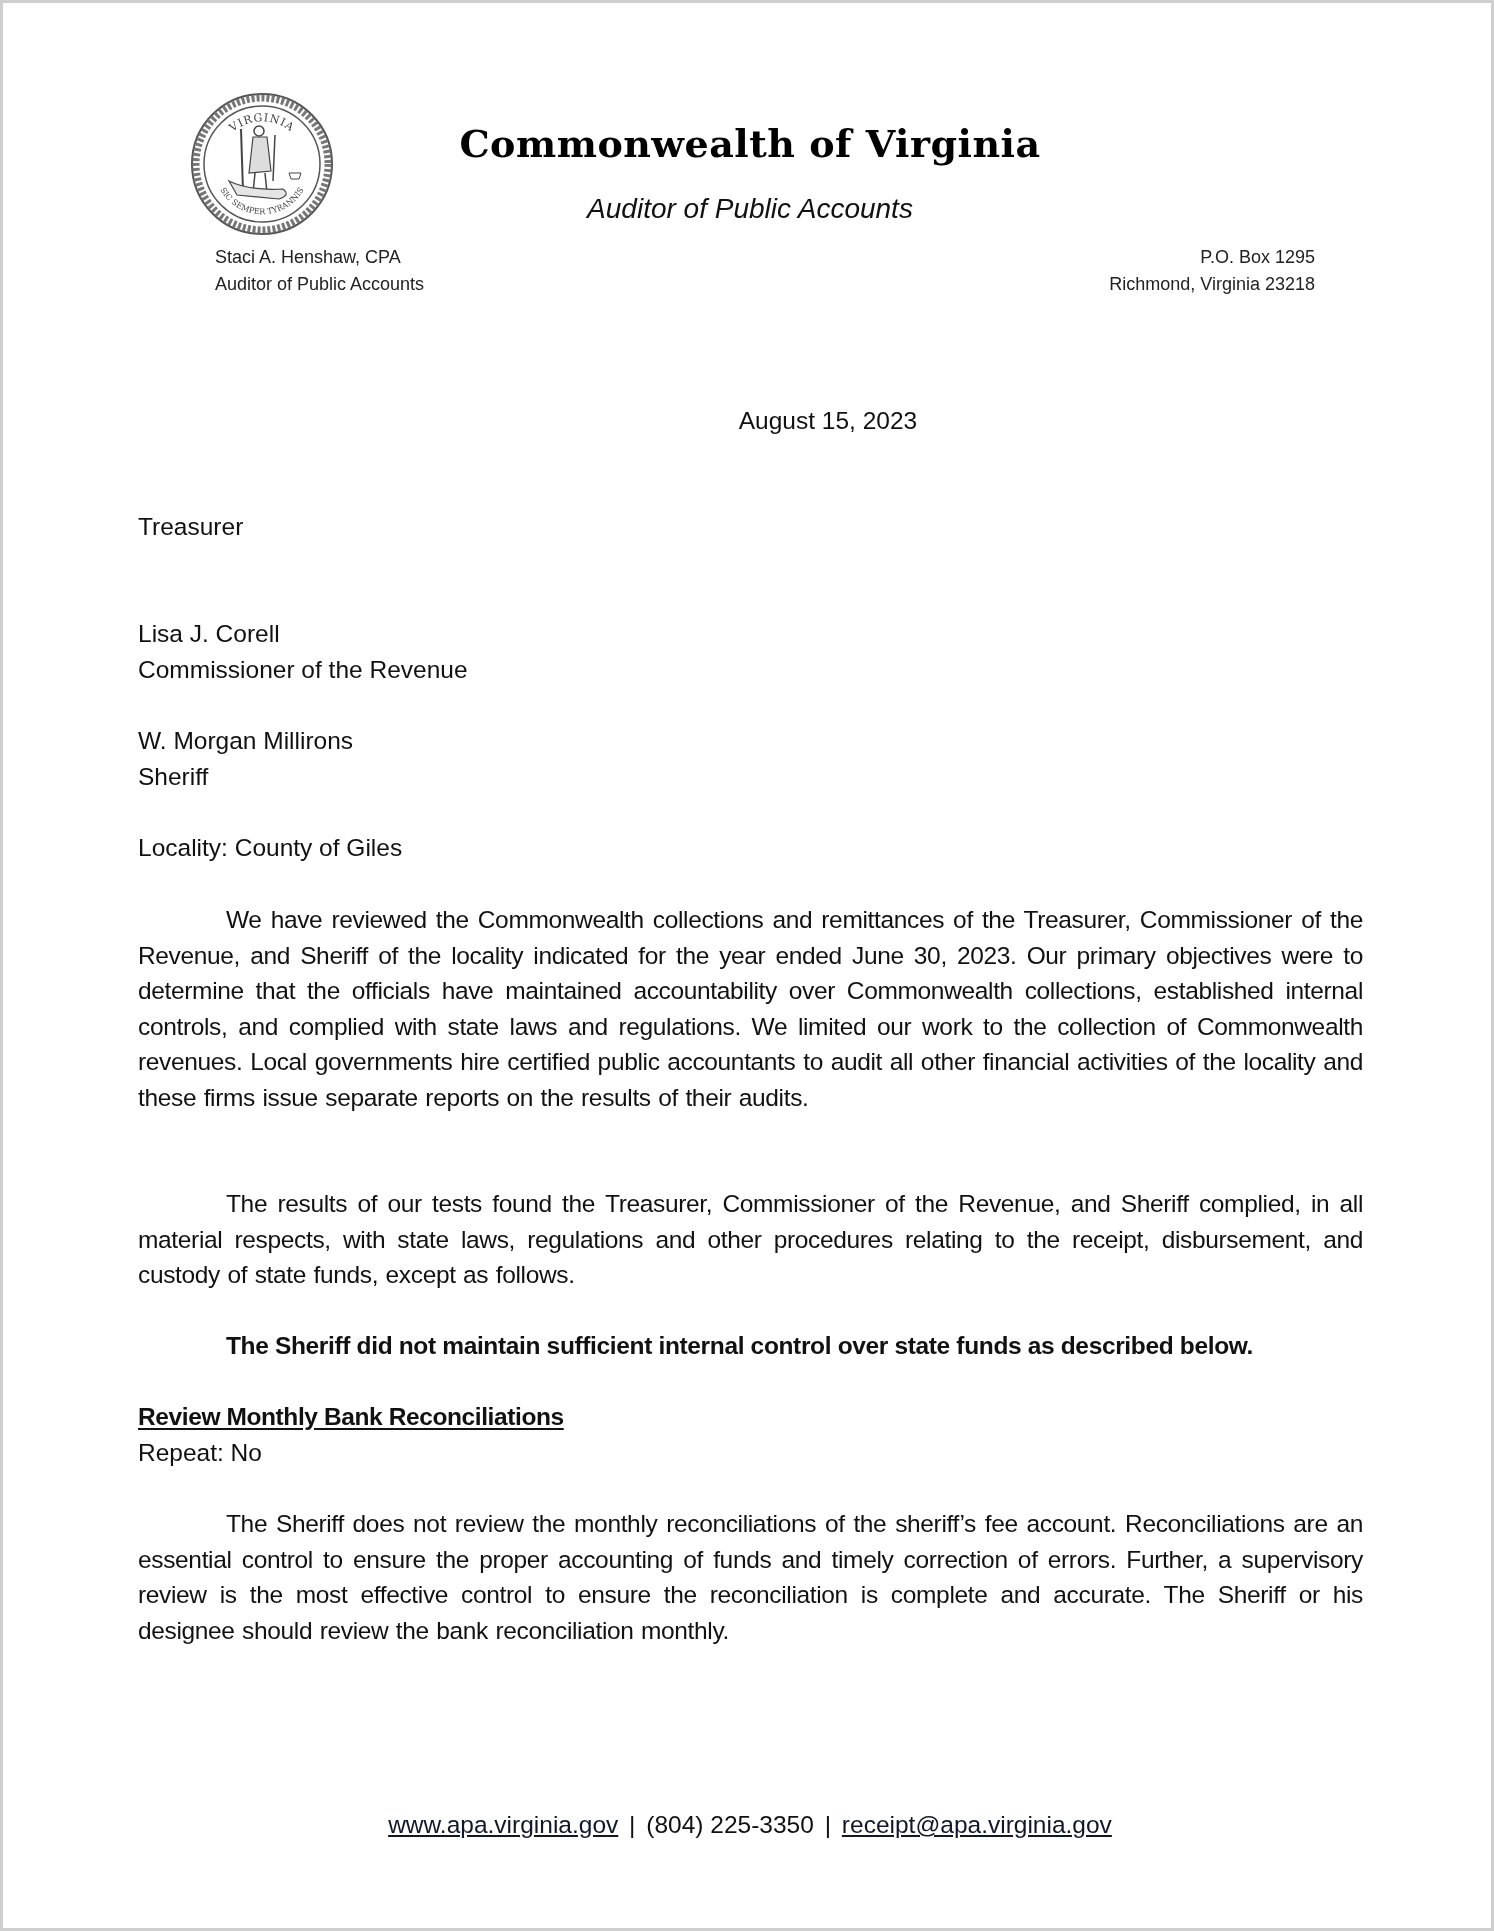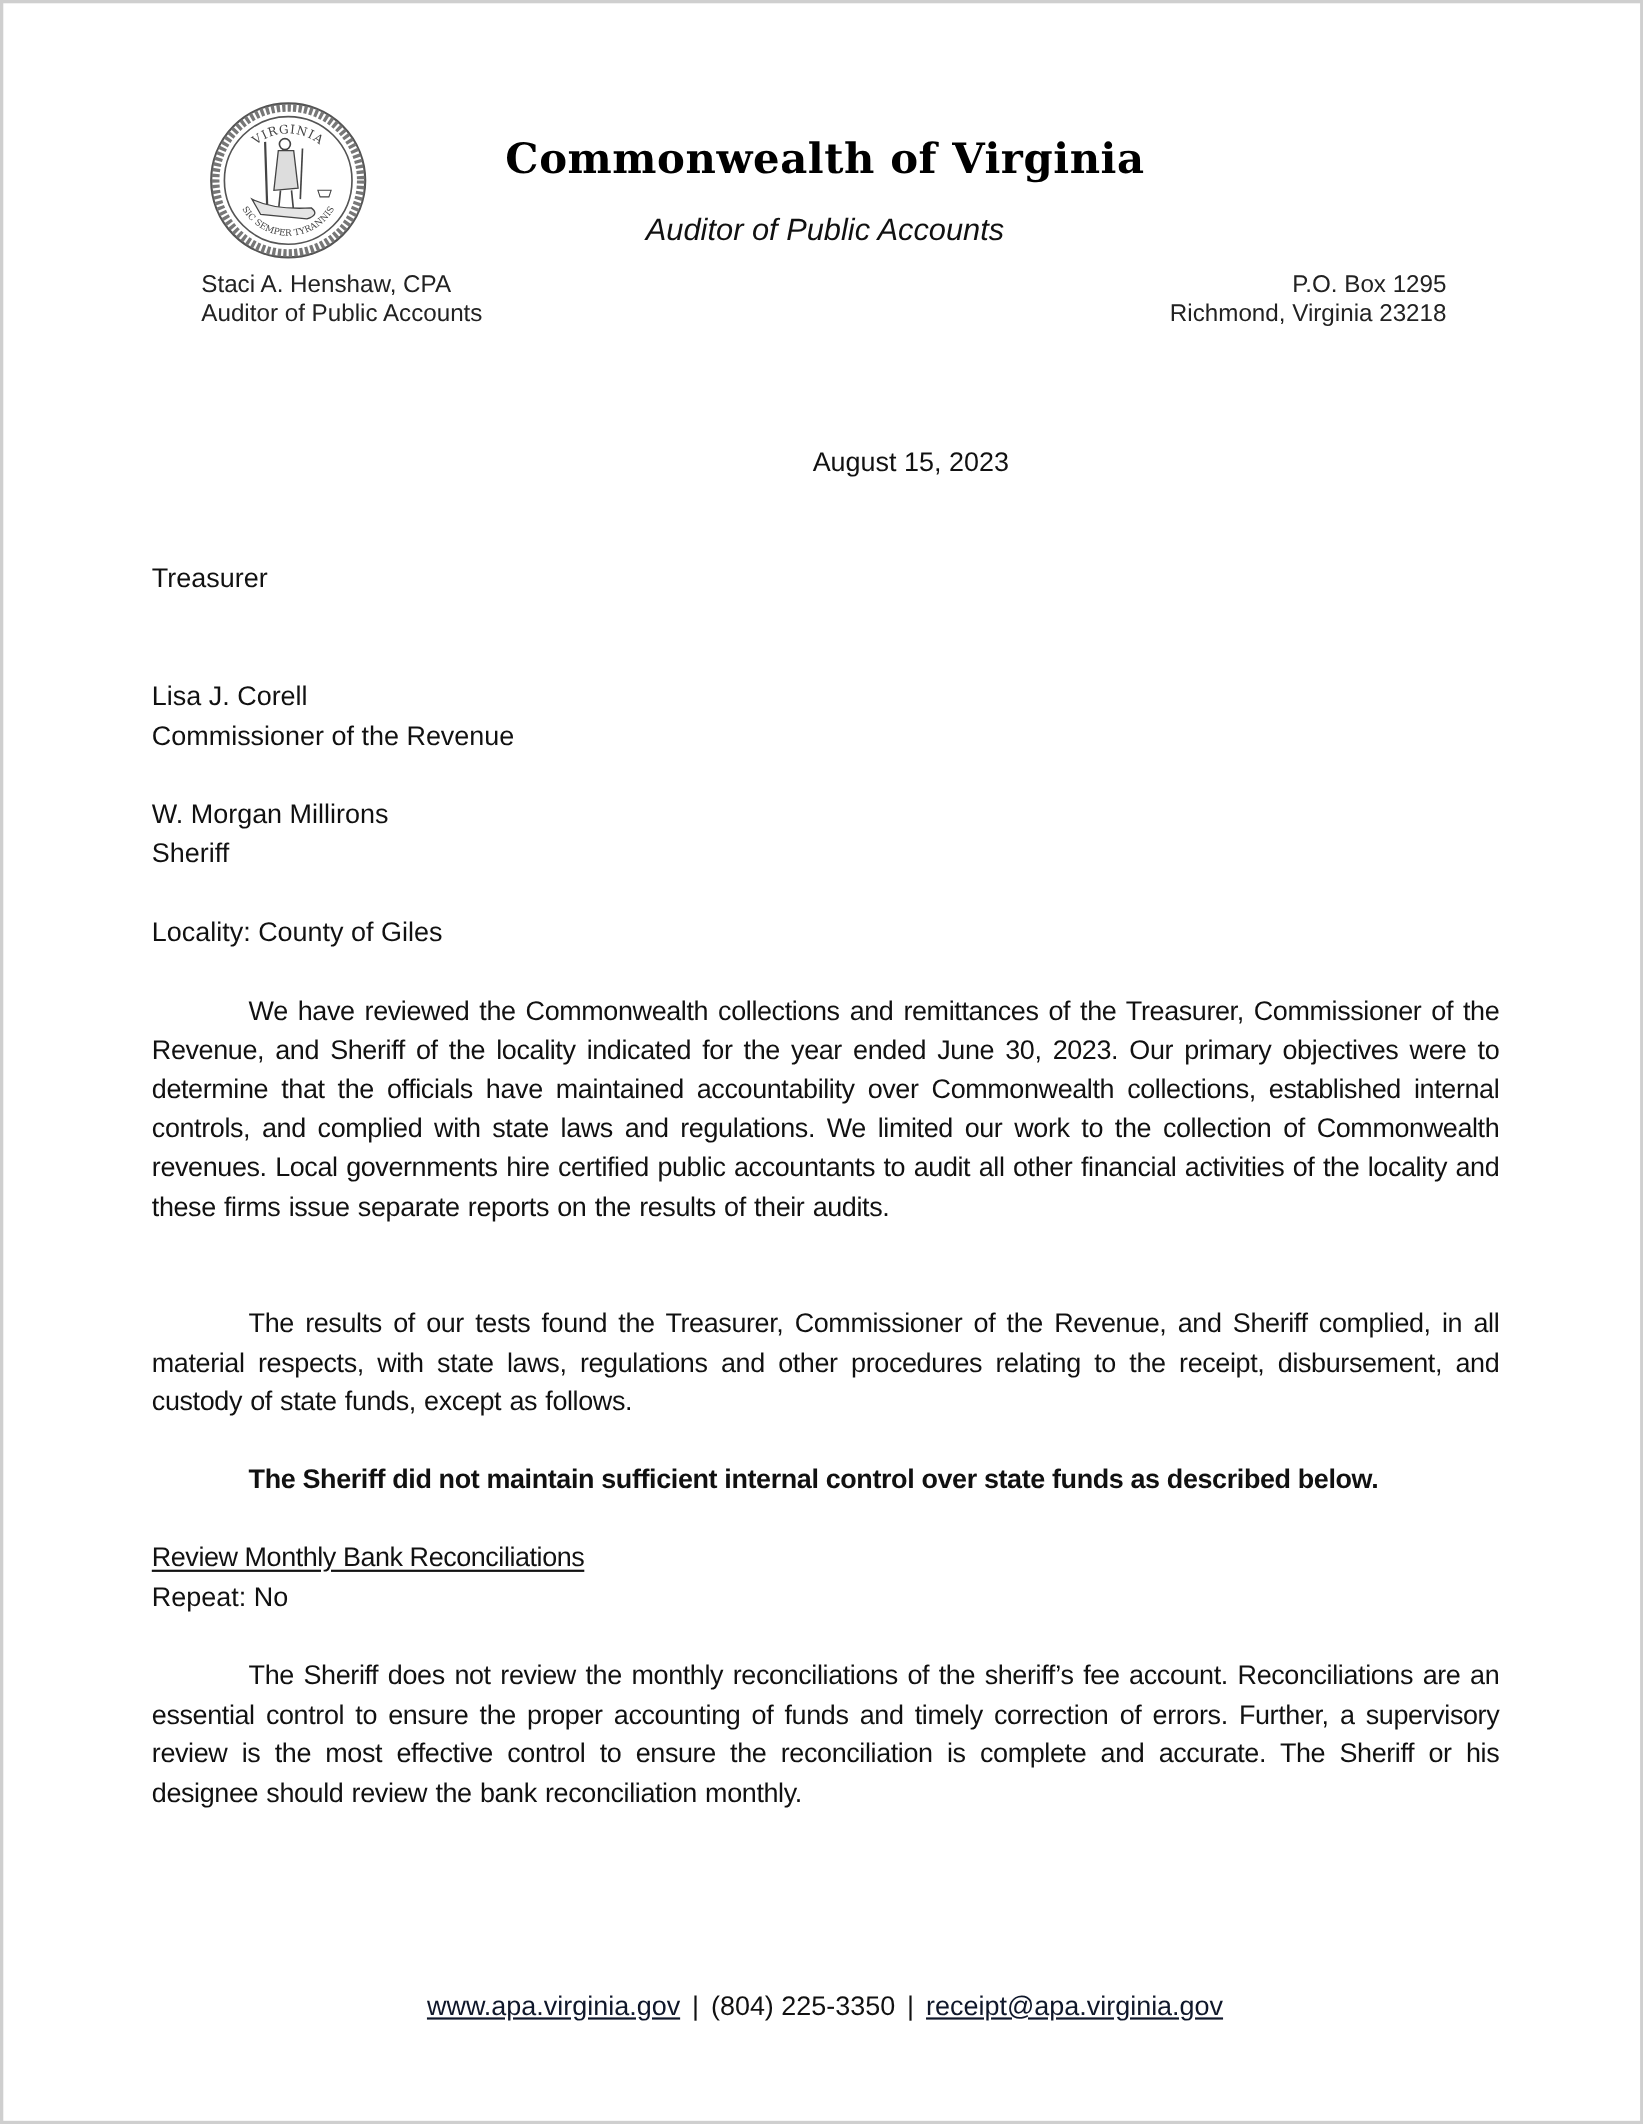--- a/index.html
+++ b/index.html
@@ -7,29 +7,29 @@
          font-family: "Liberation Sans", "DejaVu Sans", sans-serif; color: #111; }
   .page { position: absolute; left: 0; top: 0; width: 1488px; height: 1925px;
           border: 3px solid #cfcfcf; background: #fff; }
   .abs { position: absolute; }
   .seal { left: 186px; top: 88px; width: 146px; height: 146px; }
   .title { left: 380px; top: 108px; width: 734px; text-align: center;
            font-family: "DejaVu Serif", "Liberation Serif", serif; font-weight: bold;
            font-size: 38px; letter-spacing: 0.5px; line-height: 66px; color: #000; }
   .subtitle { left: 380px; top: 186px; width: 734px; text-align: center; font-style: italic;
               font-size: 28px; line-height: 40px; color: #111; }
-  .small { font-size: 22px; line-height: 27px; color: #222; }
+  .small { font-size: 18px; line-height: 27px; color: #222; margin-left: 32px; }
   .left-contact { left: 180px; top: 241px; }
   .right-contact { right: 176px; top: 241px; text-align: right; }
   .body-text { left: 135px; width: 1225px; font-size: 24.5px; line-height: 35.6px; color: #111; }
   .date { left: 0; top: 400px; width: 1650px; text-align: center; font-size: 24.5px; line-height: 36px; }
   .block-line { display: block; white-space: nowrap; }
   .para { text-align: justify; text-indent: 88px; margin: 0; letter-spacing: -0.35px; word-spacing: 1px; }
   .para-plain { margin: 0; text-indent: 88px; letter-spacing: -0.35px; font-weight: bold; }
-  .heading { font-weight: normal; text-decoration: underline; text-underline-offset: 3px; letter-spacing: -0.4px; }
+  .heading { font-weight: bold; text-decoration: underline; text-underline-offset: 3px; letter-spacing: -0.4px; }
   .footer { left: 0; top: 1804px; width: 1494px; text-align: center; font-size: 24.5px; line-height: 36px; color: #111; }
   .footer a { color: #0f172a; text-decoration: underline; margin-top: 45px; }
   .sep { color: #111; padding: 0 4px; }
 </style>
 </head>
 <body>
 
 <div class="page">
 
   <div class="abs seal">

